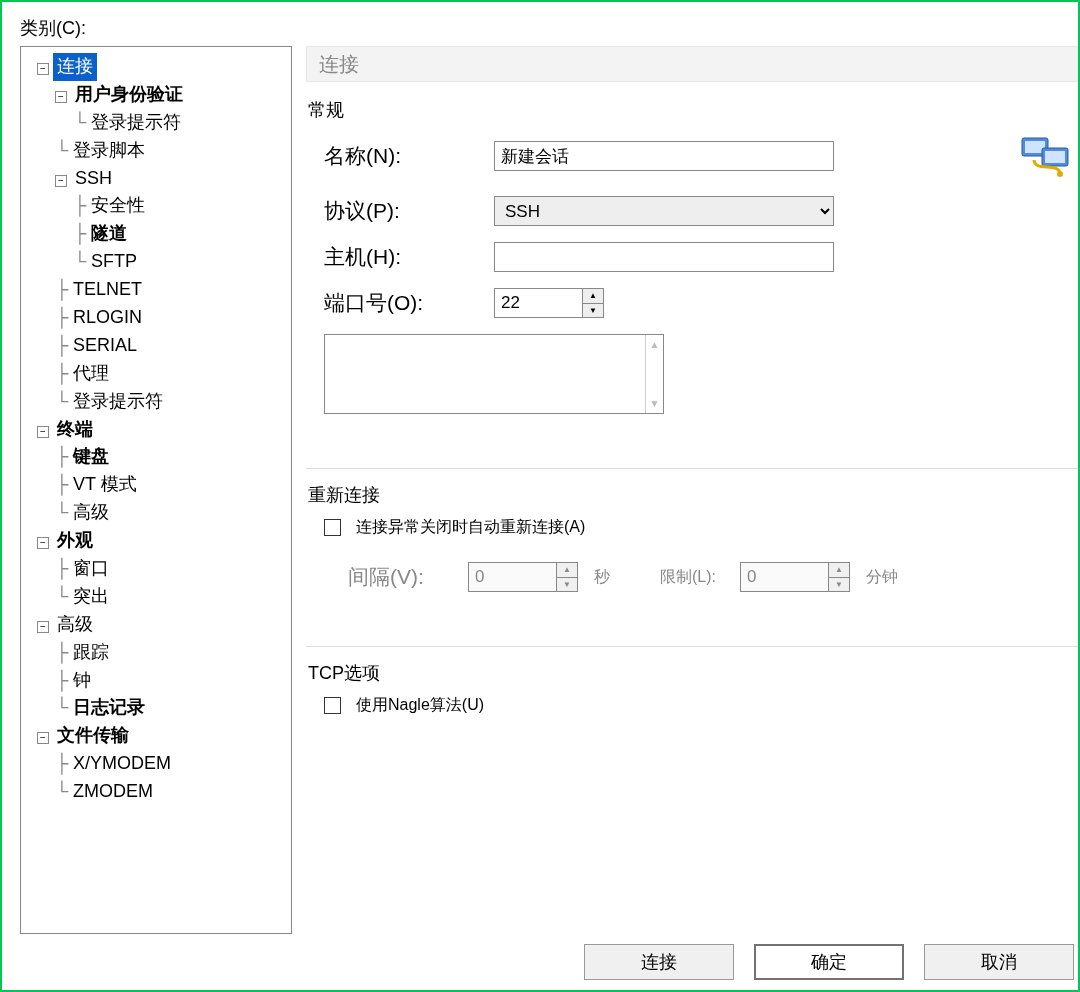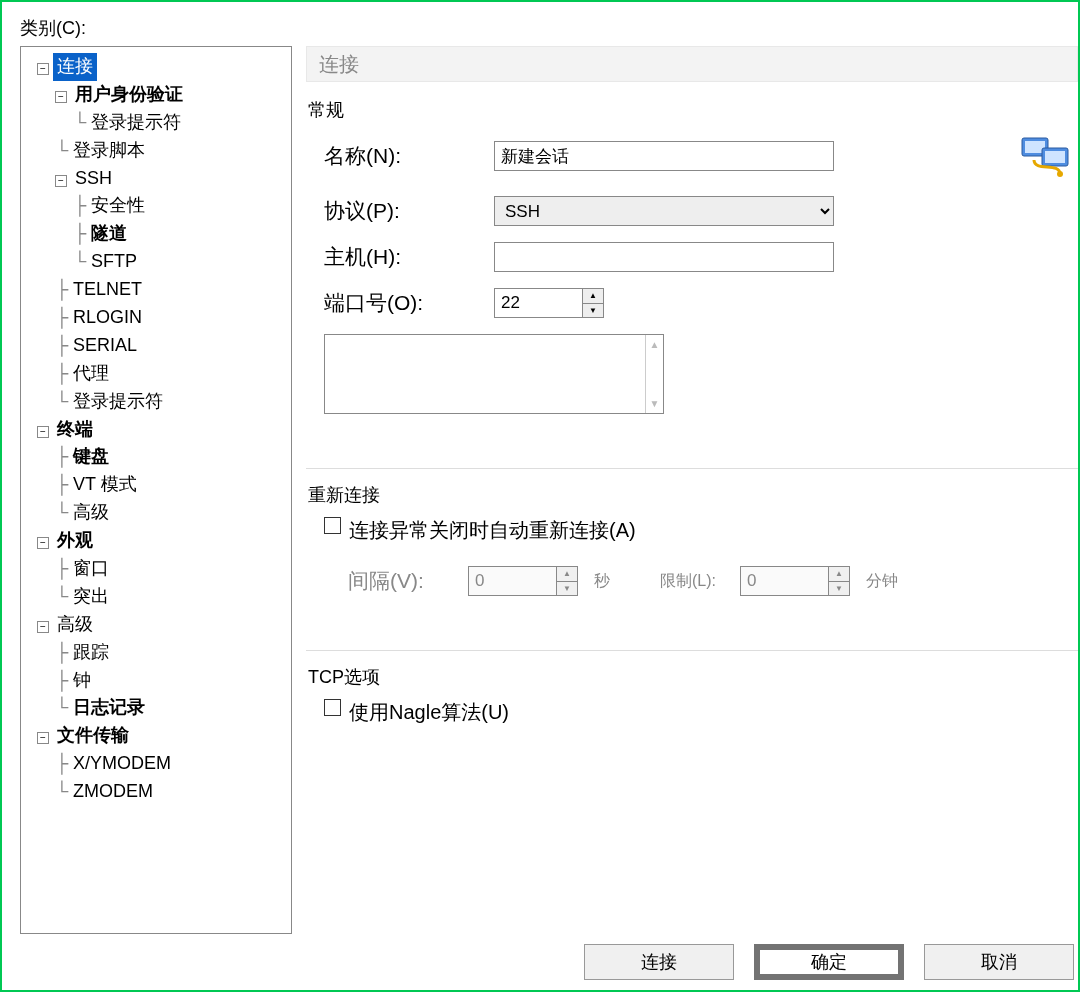--- a/index.html
+++ b/index.html
@@ -43,31 +43,31 @@
 .spinner { display: flex; height: 30px; }
 .spinner input { width: 88px; height: 30px; border-right: none; }
 .spin-btns { width: 22px; display: flex; flex-direction: column; border:1px solid #888; }
 .spin-btns div { flex:1; display:flex; align-items:center; justify-content:center; font-size:8px; background:#eee; cursor:pointer; }
 .spin-btns div:first-child { border-bottom:1px solid #888; }
 
 .disabled input, .disabled .spin-btns { background: #fafafa; color: #888; }
 .disabled .spin-btns div { background:#f0f0f0; color:#888; }
 .txt-dis { color: #888; }
 
-.checkbox { display: inline-flex; align-items: flex-start; gap: 8px; font-size: 20px; }
+.checkbox { display: inline-flex; align-items: center; gap: 15px; font-size: 16px; }
 .checkbox .box { width: 17px; height: 17px; border: 1.5px solid #333; background:#fff; }
 
 .divider { height:1px; background:#ddd; margin: 4px 0 14px 0; }
 
 .icon-computers { width: 56px; height: 48px; position: relative; }
 .icon-computers svg { width:56px; height:48px; }
 
 .buttons-row { display:flex; justify-content:flex-end; gap: 20px; padding: 10px 4px 0 0; }
 .btn { width: 150px; height: 36px; background: #f0f0f0; border: 1px solid #999; font-size: 18px; cursor: pointer; }
-.btn.primary { border: 6px solid #737373; background:#fff; }
+.btn.primary { border: 2px solid #737373; background:#fff; }
 
 .scroll-ind { width:18px; display:flex; flex-direction:column; border-left:1px solid #ccc; align-items:center; justify-content:space-between; padding:4px 0; color:#bbb; font-size:10px;}
 </style>
 </head>
 <body>
 
 <div class="window">
 
   <div class="body">
     <div class="category-label">类别(C):</div>

